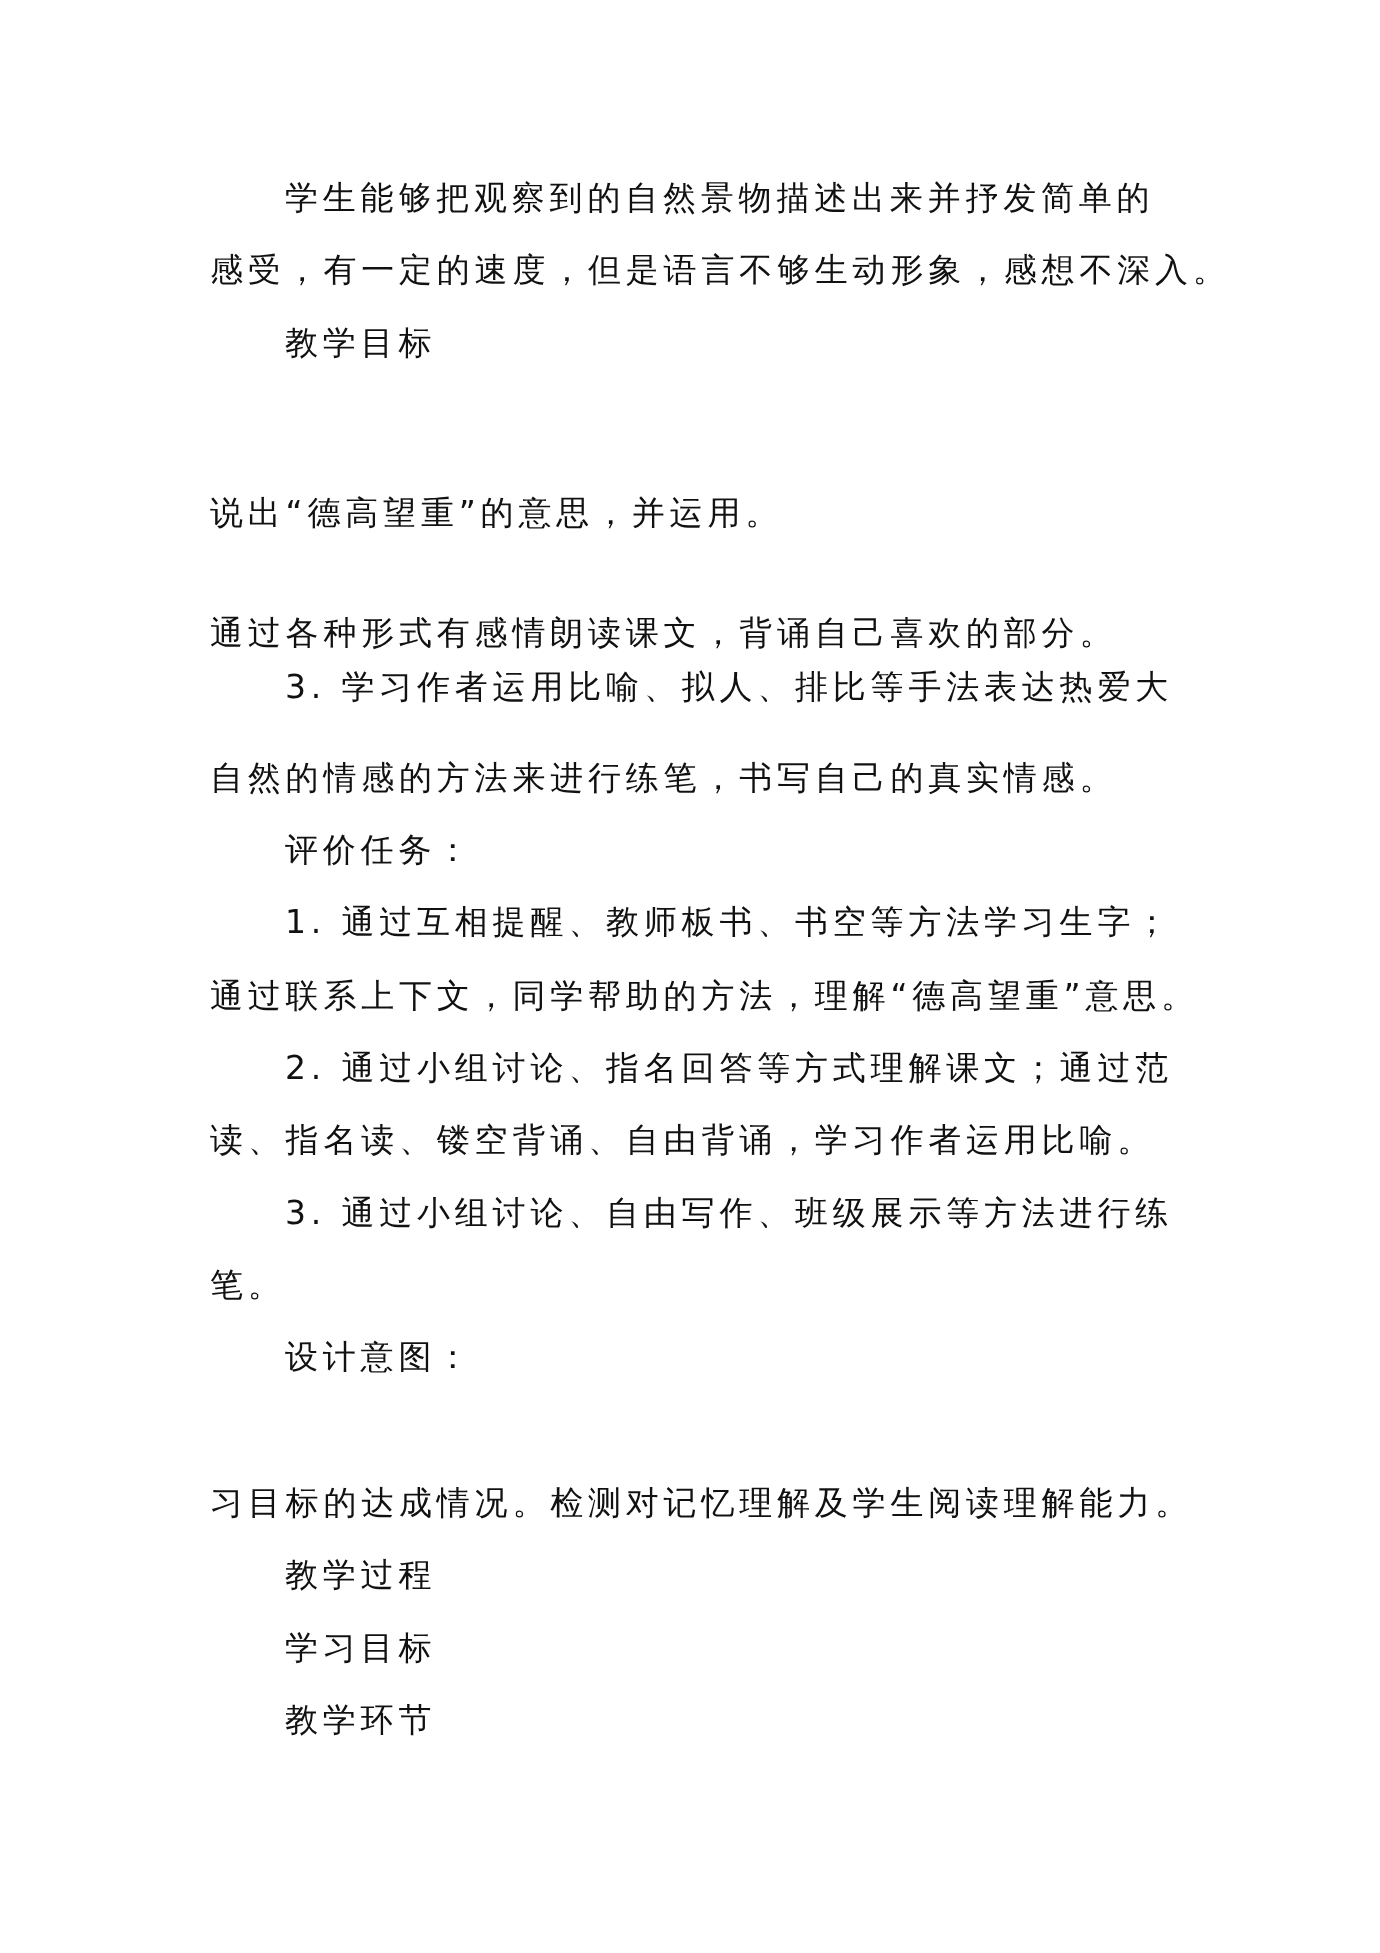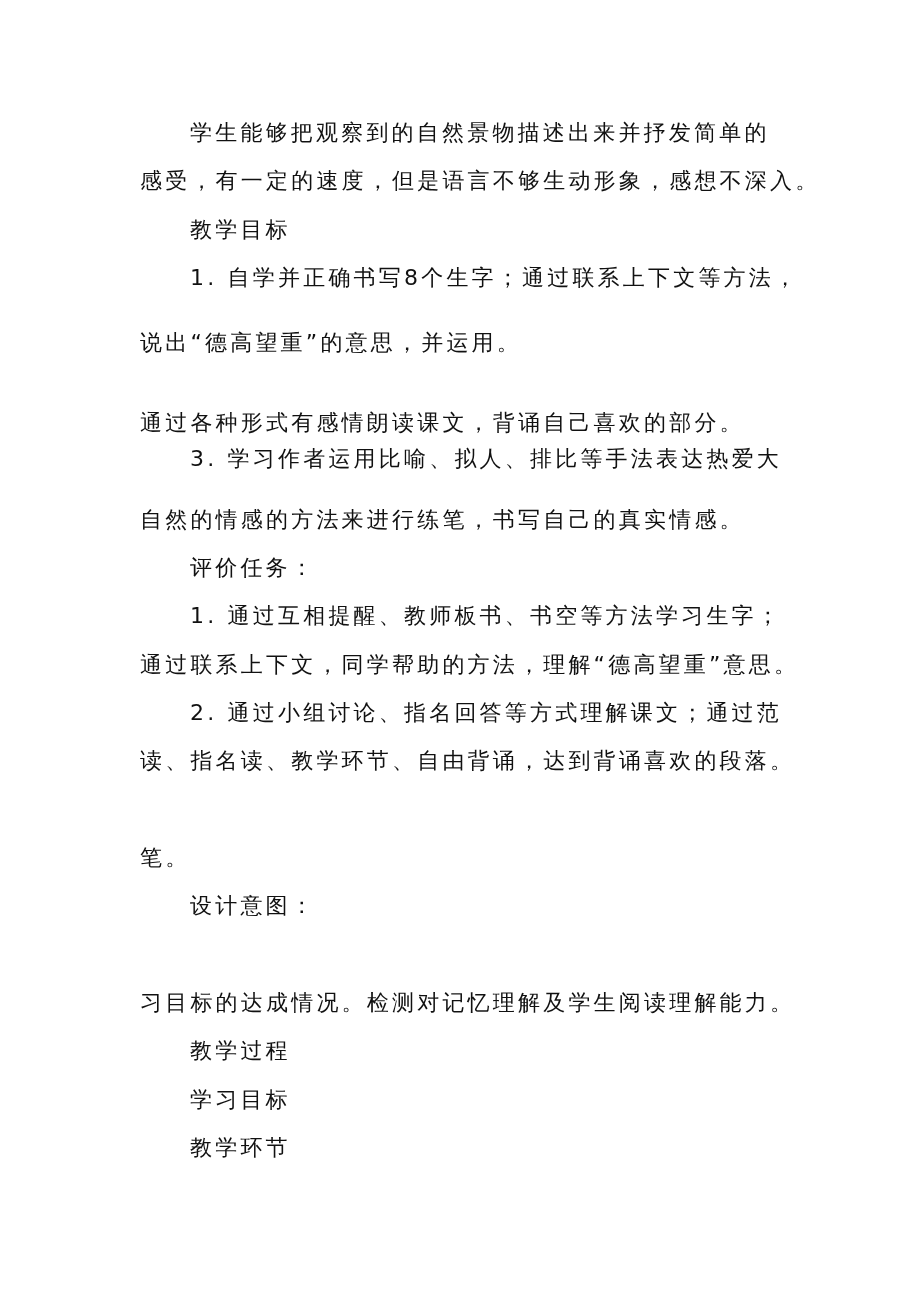--- a/index.html
+++ b/index.html
@@ -37,29 +37,29 @@
       left: 190px;
     }
   </style>
 </head>
 <body>
 
 <div class="page">
   <div class="line indent" style="top:118px">学生能够把观察到的自然景物描述出来并抒发简单的</div>
   <div class="line" style="top:166px">感受，有一定的速度，但是语言不够生动形象，感想不深入。</div>
   <div class="line indent" style="top:215px">教学目标</div>
-  <div class="line indent" style="top:263px">1. 自学并正确书写8个生字；通过联系上下文等方法，</div>
   <div class="line" style="top:328px">说出“德高望重”的意思，并运用。</div>
   <div class="line" style="top:408px">通过各种形式有感情朗读课文，背诵自己喜欢的部分。</div>
   <div class="line indent" style="top:444px">3. 学习作者运用比喻、拟人、排比等手法表达热爱大</div>
   <div class="line" style="top:505px">自然的情感的方法来进行练笔，书写自己的真实情感。</div>
   <div class="line indent" style="top:553px">评价任务：</div>
   <div class="line indent" style="top:601px">1. 通过互相提醒、教师板书、书空等方法学习生字；</div>
   <div class="line" style="top:650px">通过联系上下文，同学帮助的方法，理解“德高望重”意思。</div>
   <div class="line indent" style="top:698px">2. 通过小组讨论、指名回答等方式理解课文；通过范</div>
-  <div class="line" style="top:746px">读、指名读、教学环节、自由背诵，达到背诵喜欢的段落。</div>
+  <div class="line" style="top:746px">读、指名读、镂空背诵、自由背诵，学习作者运用比喻。</div>
+  <div class="line indent" style="top:795px">3. 通过小组讨论、自由写作、班级展示等方法进行练</div>
   <div class="line" style="top:843px">笔。</div>
   <div class="line indent" style="top:891px">设计意图：</div>
   <div class="line" style="top:988px">习目标的达成情况。检测对记忆理解及学生阅读理解能力。</div>
   <div class="line indent" style="top:1036px">教学过程</div>
   <div class="line indent" style="top:1085px">学习目标</div>
   <div class="line indent" style="top:1133px">教学环节</div>
 </div>
 
 </body></html>

